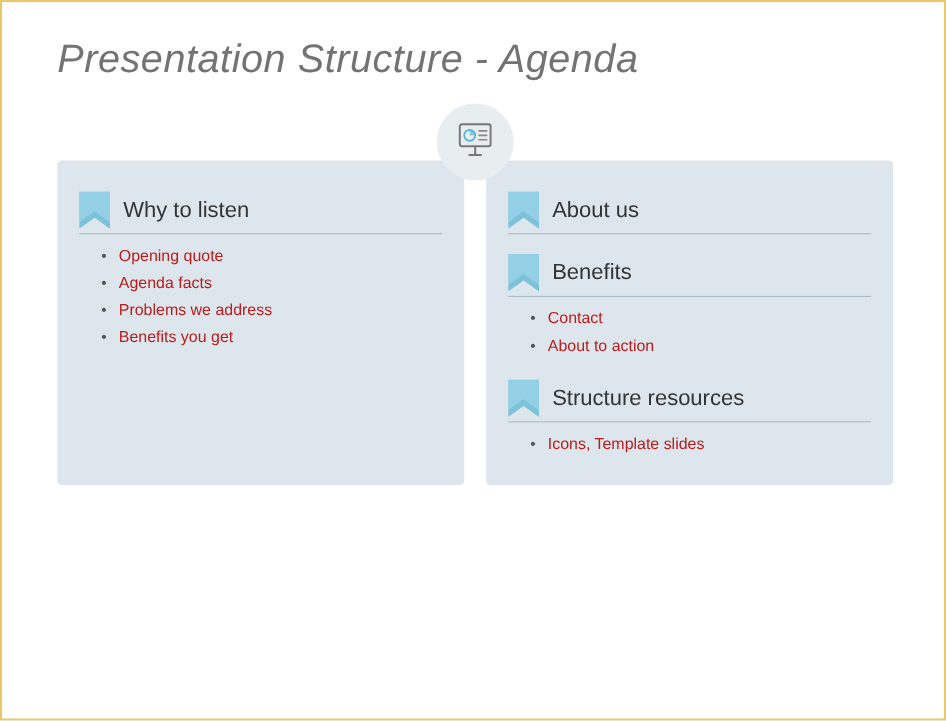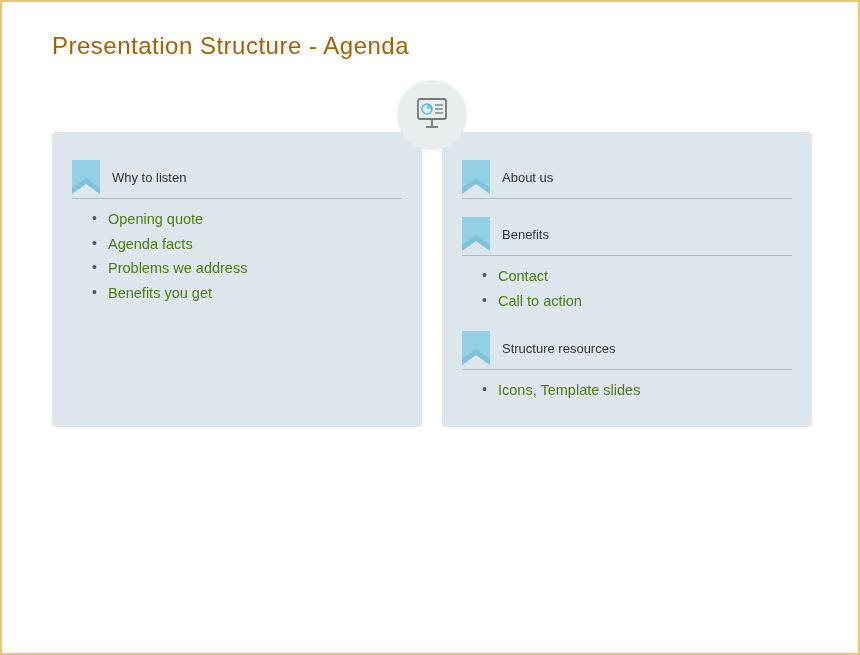--- a/index.html
+++ b/index.html
@@ -14,25 +14,26 @@
 
     .page {
       width: 860px;
       height: 655px;
       background: #fff;
       position: relative;
       padding: 30px 50px;
     }
 
     .title {
-      color: #a16207;
-      font-size: 24px;
+      color: #737373;
+      font-size: 36px;
       font-weight: 300;
       margin-bottom: 20px;
       letter-spacing: 0.5px;
+      font-style: italic;
     }
 
     .center-icon-wrapper {
       display: flex;
       justify-content: center;
       position: relative;
       z-index: 10;
       margin-bottom: -18px;
     }
 
@@ -69,41 +70,41 @@
     }
 
     .section-header {
       display: flex;
       align-items: center;
       gap: 12px;
       margin-bottom: 4px;
     }
 
     .section-title {
-      font-size: 13px;
+      font-size: 20px;
       color: #333;
       font-weight: 400;
     }
 
     .section-divider {
       height: 1px;
       background: #aabbc8;
       margin-bottom: 8px;
       margin-left: 0;
     }
 
     .section-list {
       list-style: none;
       padding: 0;
       margin-left: 20px;
     }
 
     .section-list li {
       font-size: 14.5px;
-      color: #4d7c0f;
+      color: #b91c1c;
       line-height: 1.7;
       position: relative;
       padding-left: 16px;
     }
 
     .section-list li::before {
       content: '•';
       position: absolute;
       left: 0;
       color: #555;
@@ -203,21 +204,21 @@
             <svg viewBox="0 0 28 34" fill="none" xmlns="http://www.w3.org/2000/svg">
               <polygon points="0,0 28,0 28,34 14,24 0,34" fill="#6dbbd6" opacity="0.85"></polygon>
               <polygon points="0,0 28,0 28,28 14,18 0,28" fill="#9dd6ea" opacity="0.7"></polygon>
             </svg>
           </div>
           <span class="section-title">Benefits</span>
         </div>
         <div class="section-divider"></div>
         <ul class="section-list">
           <li>Contact</li>
-          <li>Call to action</li>
+          <li>About to action</li>
         </ul>
       </div>
 
       <div class="section">
         <div class="section-header">
           <div class="bookmark-icon">
             <svg viewBox="0 0 28 34" fill="none" xmlns="http://www.w3.org/2000/svg">
               <polygon points="0,0 28,0 28,34 14,24 0,34" fill="#6dbbd6" opacity="0.85"></polygon>
               <polygon points="0,0 28,0 28,28 14,18 0,28" fill="#9dd6ea" opacity="0.7"></polygon>
             </svg>

